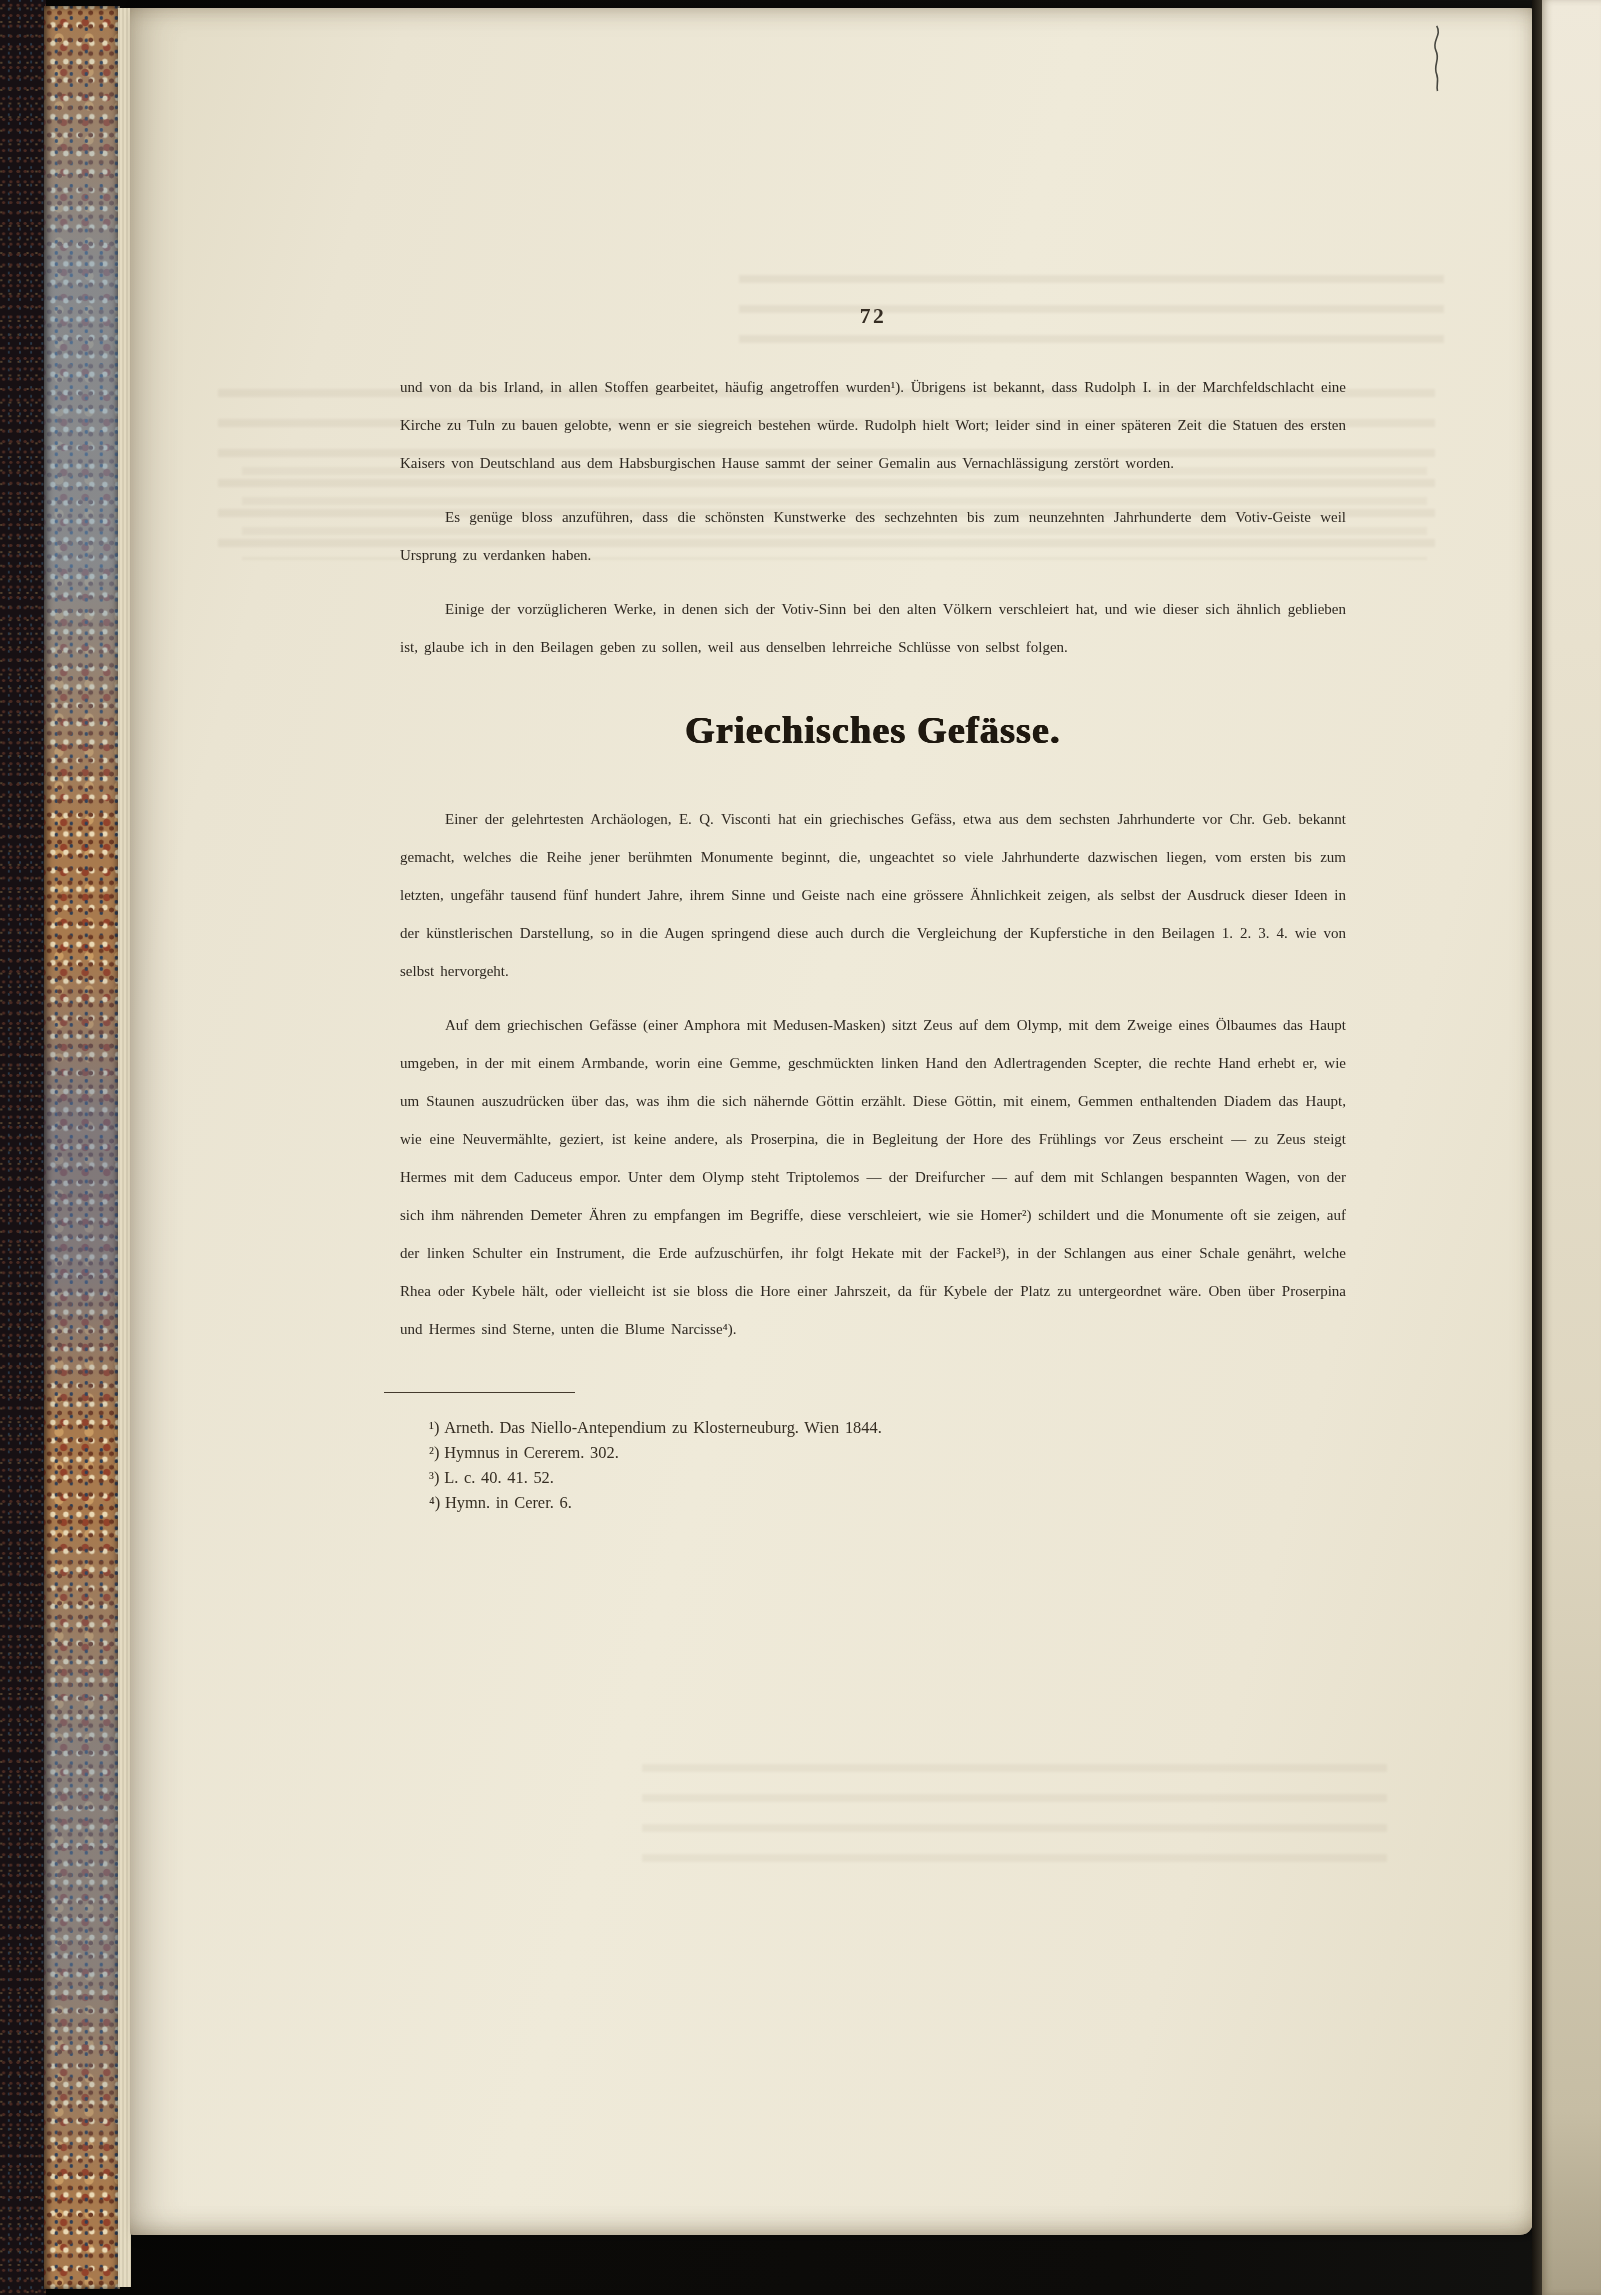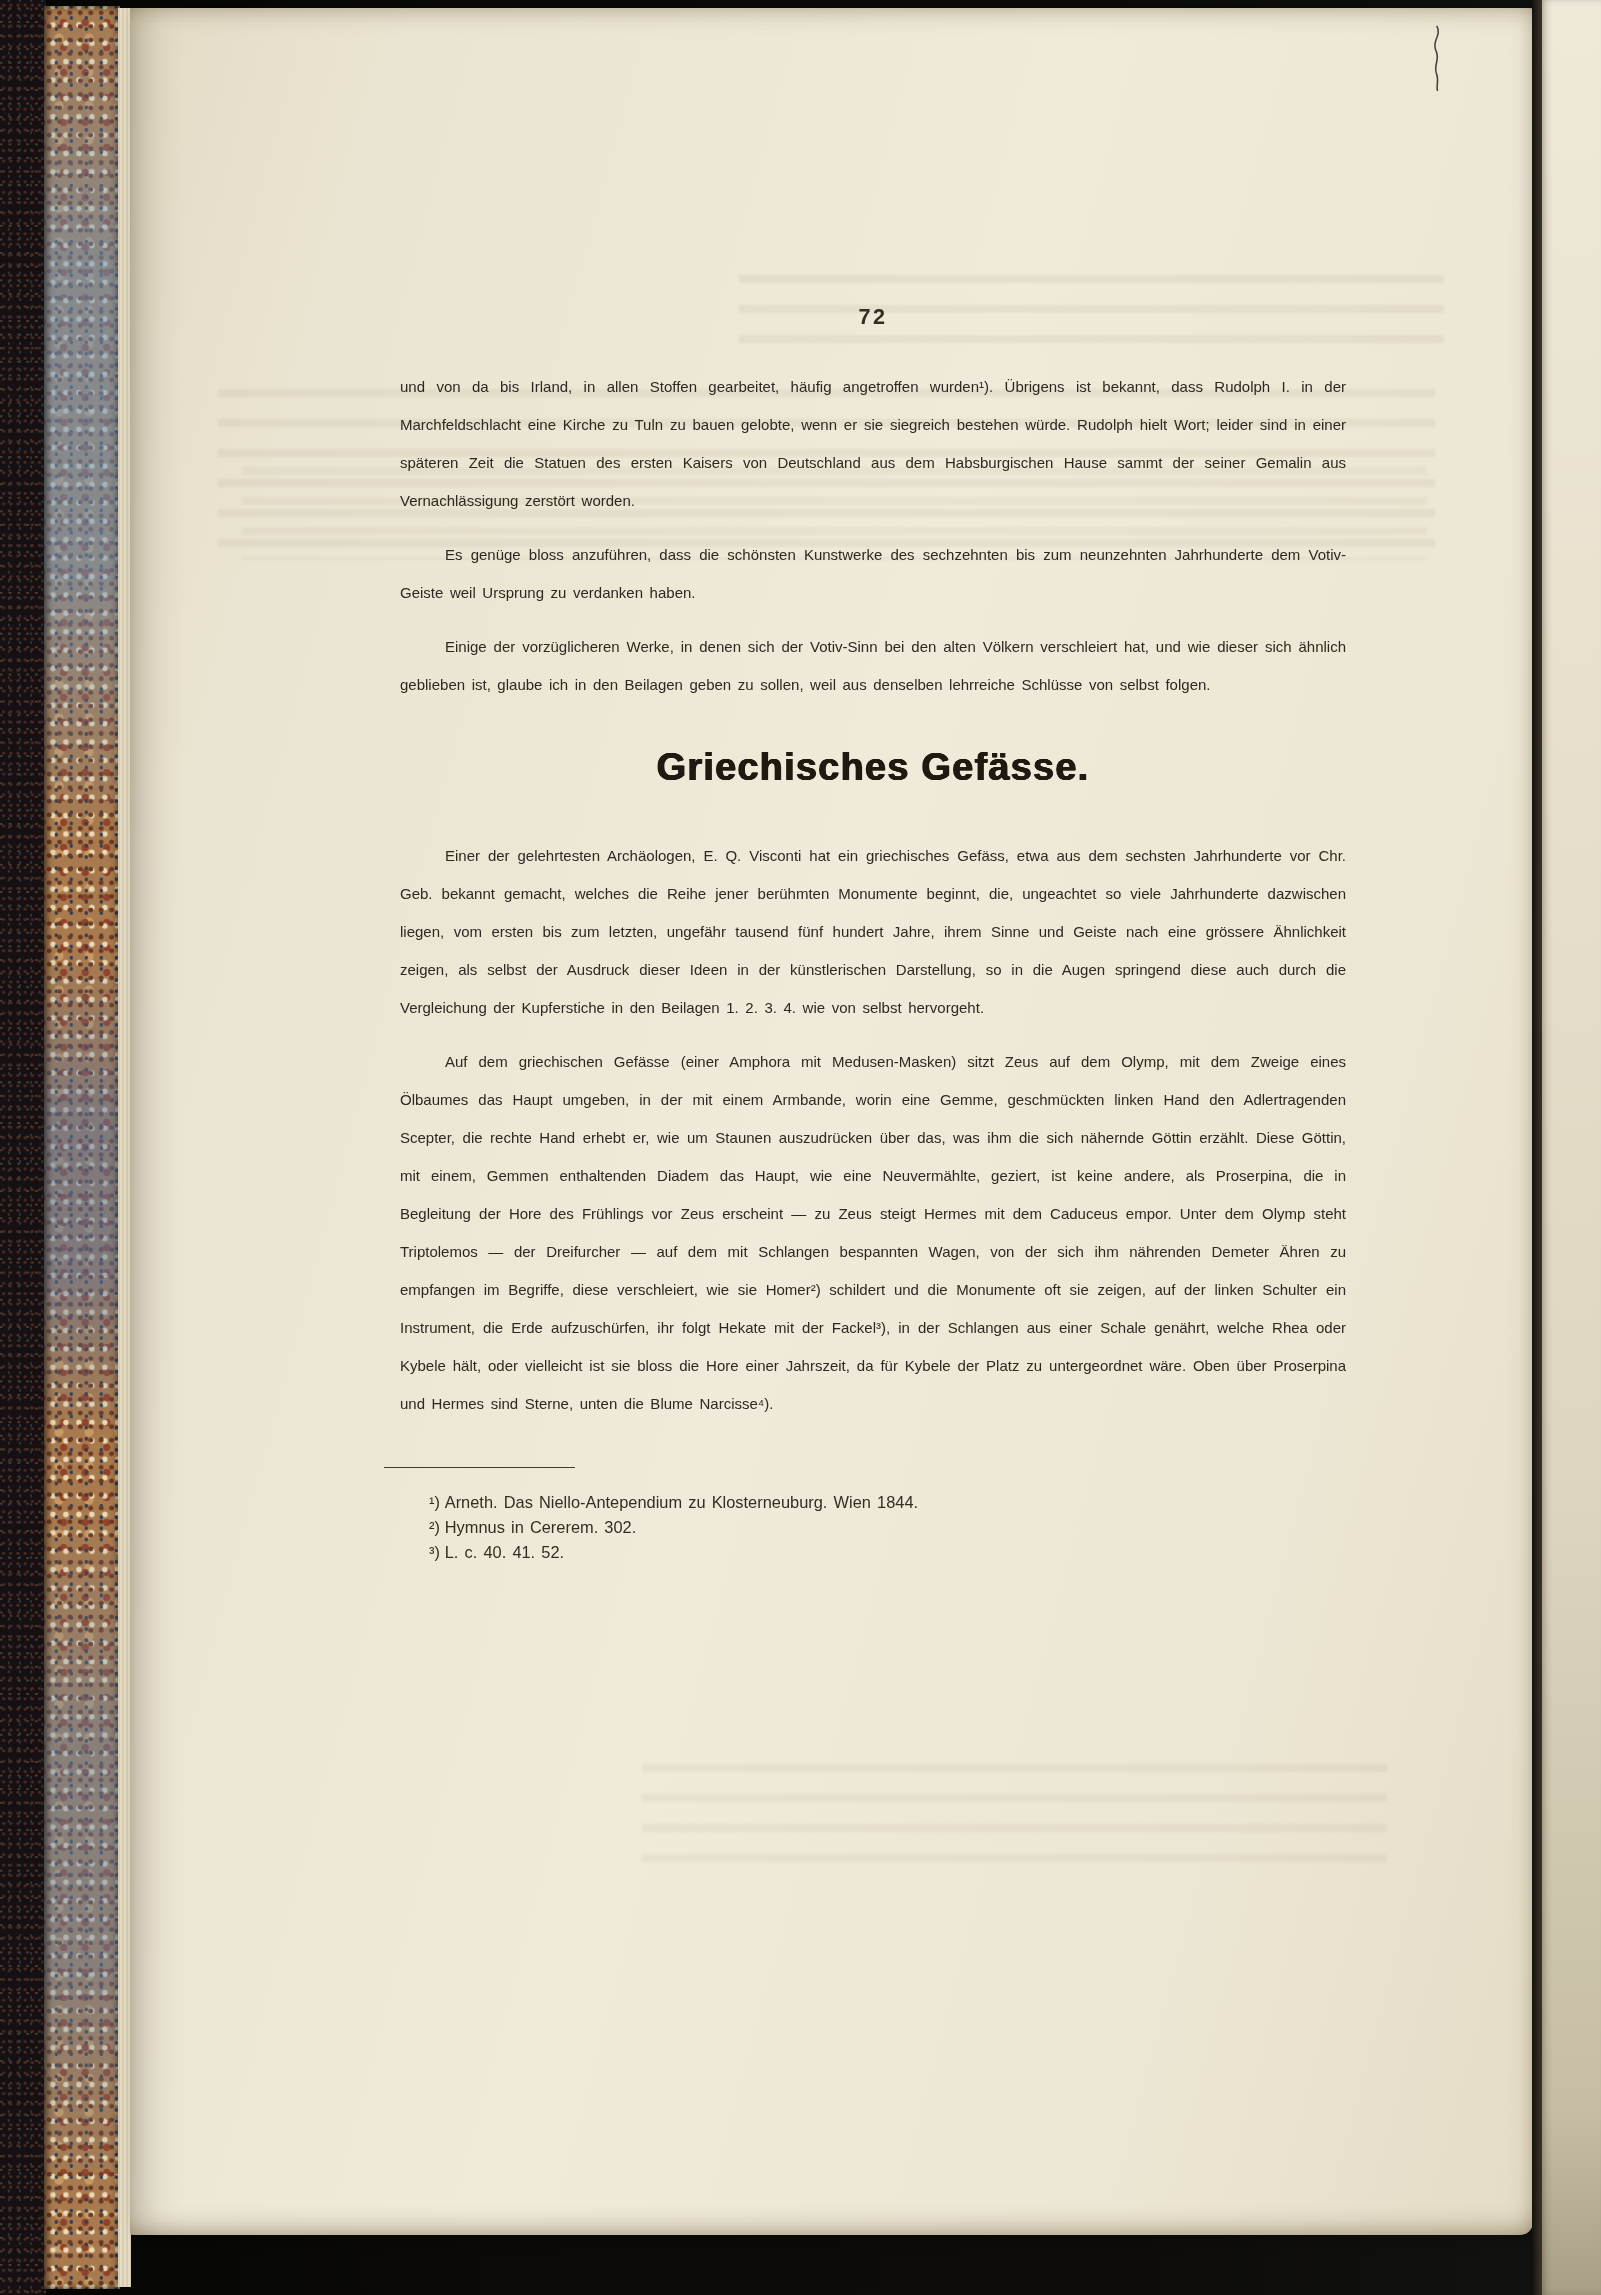--- a/index.html
+++ b/index.html
@@ -1,19 +1,19 @@
 <!DOCTYPE html>
 <html lang="de" style="--paper: #ece6d4; --ink: #2e2821; --cover: #0d0c0a;font-size:13px"><head>
 <meta charset="utf-8">
 <style>
   html,body{margin:0;padding:0;background:#060605;}
   .stage{
     position:relative;width:1601px;height:2295px;overflow:hidden;
     background:linear-gradient(90deg,#050504 0%,#0b0a08 30%,#0d0c0a 70%,#121210 100%);
-    font-family:Liberation Sans, sans-serif;
+    font-family:Liberation Serif, serif;
   }
   
   .leather-spine{
     position:absolute;left:0;top:0;width:46px;height:100%;
     background-color:#171013;
     background-image:
       radial-gradient(circle,#4a2a22 0 1.3px,transparent 1.8px),
       radial-gradient(circle,#2a3a4a 0 1px,transparent 1.4px),
       radial-gradient(circle,#5a4630 0 0.9px,transparent 1.4px);
     background-size:7.2px 10.4px,11.2px 8.8px,8.8px 13.6px;
@@ -130,20 +130,23 @@
       <div class="footnotes">
         <div class="footnote">
           <span class="fn-marker">¹)</span><span>Arneth. Das Niello-Antependium zu Klosterneuburg. Wien 1844.</span>
         </div>
         <div class="footnote">
           <span class="fn-marker">²)</span><span>Hymnus in Cererem. 302.</span>
         </div>
         <div class="footnote">
           <span class="fn-marker">³)</span><span>L. c. 40. 41. 52.</span>
         </div>
+        <div class="footnote">
+          <span class="fn-marker">⁴)</span><span>Hymn. in Cerer. 6.</span>
+        </div>
       </div>
     </div>
   </div>
 
   <div class="page-gap"></div>
   <div class="adjacent-page"></div>
 
   <svg class="thread" width="27" height="69" viewBox="0 0 34 86">
     <path d="M16,2 C23,14 9,21 15,33 C21,45 11,51 16,63 C19,71 15,78 17,84" stroke="#46463f" stroke-width="2" fill="none"></path>
   </svg>

